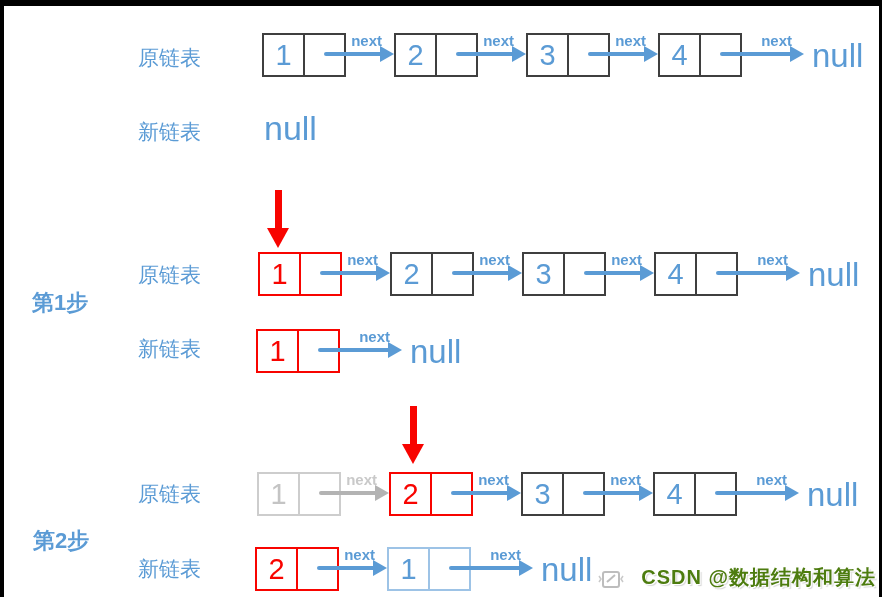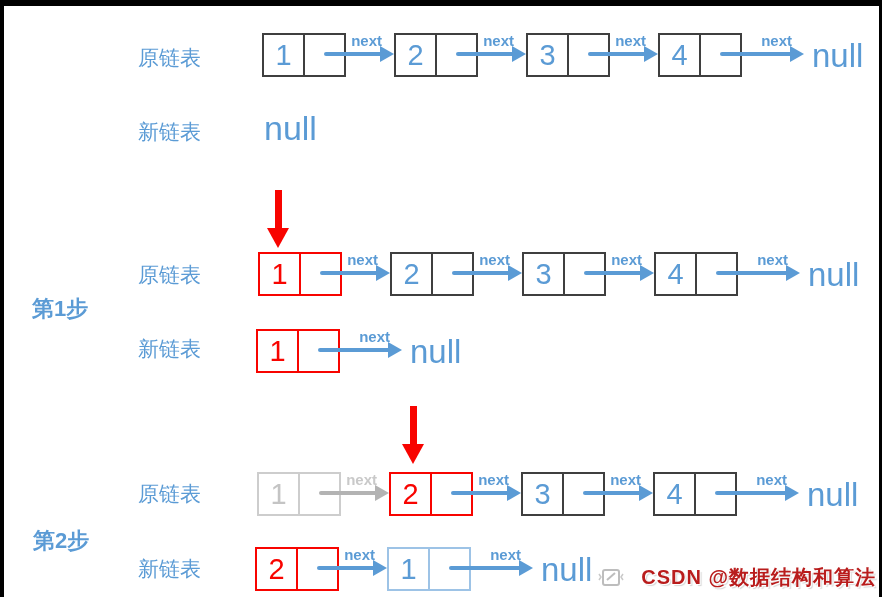--- a/index.html
+++ b/index.html
@@ -41,22 +41,22 @@
   .null-text{font-size:33px;color:#5B9BD5;line-height:1;margin-left:8px;white-space:nowrap;}
   .null-standalone{position:absolute;font-size:34px;color:#5B9BD5;line-height:1;white-space:nowrap;}
 
   
   .down-arrow{position:absolute;width:22px;z-index:3;}
   .da-shaft{width:7px;height:38px;background:#F80400;margin:0 auto;}
   .da-head{width:0;height:0;border-left:11px solid transparent;border-right:11px solid transparent;border-top:20px solid #F80400;}
 
   
   .watermark{
-    position:absolute;right:6px;bottom:6px;display:flex;align-items:center;gap:17px;
-    color:#b91c1c;font-size:20px;font-weight:700;letter-spacing:1px;white-space:nowrap;
+    position:absolute;right:6px;bottom:6px;display:flex;align-items:flex-end;gap:17px;
+    color:#4d7c0f;font-size:20px;font-weight:700;letter-spacing:1px;white-space:nowrap;
     text-shadow:1px 1px 0 #ffffff, 2px 2px 1px rgba(140,140,140,0.35);
   }
   .watermark svg{flex-shrink:0;}
 </style>
 </head>
 <body>
 
 <div class="canvas">
 
   <div class="edge-top"></div>
@@ -106,21 +106,21 @@
     <div class="null-text">null</div>
   </div>
 
   <div class="null-standalone" style="left:264px;top:111px">null</div>
 
   <div class="down-arrow" style="left:267px;top:190px">
     <div class="da-shaft"></div>
     <div class="da-head"></div>
   </div>
 
-  <div class="side-label" style="left:32px;top:296px">第1步</div>
+  <div class="side-label" style="left:32px;top:290px">第1步</div>
   <div class="row-label" style="left:138px;top:262px">原链表</div>
   <div class="row-label" style="left:138px;top:336px">新链表</div>
 
   <div class="list-row" style="left:258px;top:252px">
     <div class="node current">
       <div class="cell-val">1</div>
       <div class="cell-ptr"></div>
     </div>
     <div class="link">
       <span class="next-label">next</span>

